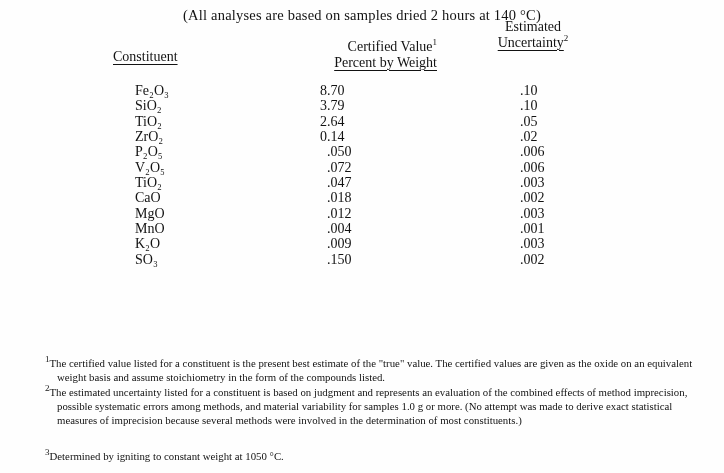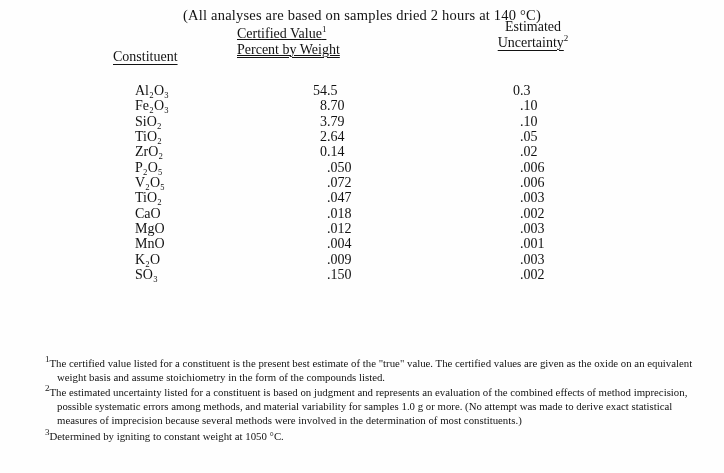--- a/index.html
+++ b/index.html
@@ -16,21 +16,21 @@
   .title {
     position: absolute;
     top: 7px; left: 0; width: 100%;
     text-align: center;
     font-size: 14.5px;
     letter-spacing: 0.2px;
     white-space: nowrap;
   }
   .col-head { position: absolute; font-size: 14px; line-height: 15.5px; white-space: nowrap; }
   .constituent-head { left: 113px; top: 49px; }
-  .certified-head  { left: 237px; top: 26px; width: 200px; text-align: left; text-decoration: underline; }
+  .certified-head  { left: 237px; top: 39px; width: 200px; text-align: right; }
   .estimated-head  { left: 433px; top: 19px; width: 200px; text-align: center; }
   .u { text-decoration: underline; text-decoration-thickness: 1px; text-underline-offset: 2.5px; }
   sup { font-size: 9px; line-height: 0; vertical-align: super; }
 
   .rows { position: absolute; top: 83px; left: 0; width: 100%; font-size: 14px; }
   .trow { position: relative; height: 15.35px; }
   .cell { position: absolute; top: 0; line-height: 15.35px; white-space: nowrap; }
   .c1 { left: 135px; }
   .c2 { left: 303px; }
   .c3 { left: 496px; }
@@ -42,21 +42,21 @@
 
   .footnotes {
     position: absolute;
     top: 356px; left: 45px; right: 10px;
     font-size: 10.8px;
     line-height: 14px;
     text-align: left;
   }
   .footnote { padding-left: 12px; text-indent: -12px; }
   .fn-gap-a { margin-bottom: 1px; }
-  .fn-gap-b { margin-bottom: 2px; }
+  .fn-gap-b { margin-bottom: 22px; }
 </style>
 </head>
 <body>
 
 <div class="page">
 
   <div class="title">(All analyses are based on samples dried 2 hours at 140 °C)</div>
 
   <div class="col-head constituent-head">
     <span class="u">Constituent</span>
@@ -66,25 +66,20 @@
     <div><span>Certified Value</span><sup>1</sup></div>
     <div class="u">Percent by Weight</div>
   </div>
 
   <div class="col-head estimated-head">
     <div>Estimated</div>
     <div><span class="u">Uncertainty</span><sup>2</sup></div>
   </div>
 
   <div class="rows">
-    <div class="trow">
-      <span class="cell c1">Al₂O₃</span>
-      <span class="cell c2"><span class="dw">54</span><span class="df">.5</span></span>
-      <span class="cell c3"><span class="dw">0</span><span class="df">.3</span></span>
-    </div>
     <div class="trow">
       <span class="cell c1">Fe₂O₃</span>
       <span class="cell c2"><span class="dw">8</span><span class="df">.70</span></span>
       <span class="cell c3"><span class="dw"></span><span class="df">.10</span></span>
     </div>
     <div class="trow">
       <span class="cell c1">SiO₂</span>
       <span class="cell c2"><span class="dw">3</span><span class="df">.79</span></span>
       <span class="cell c3"><span class="dw"></span><span class="df">.10</span></span>
     </div>

